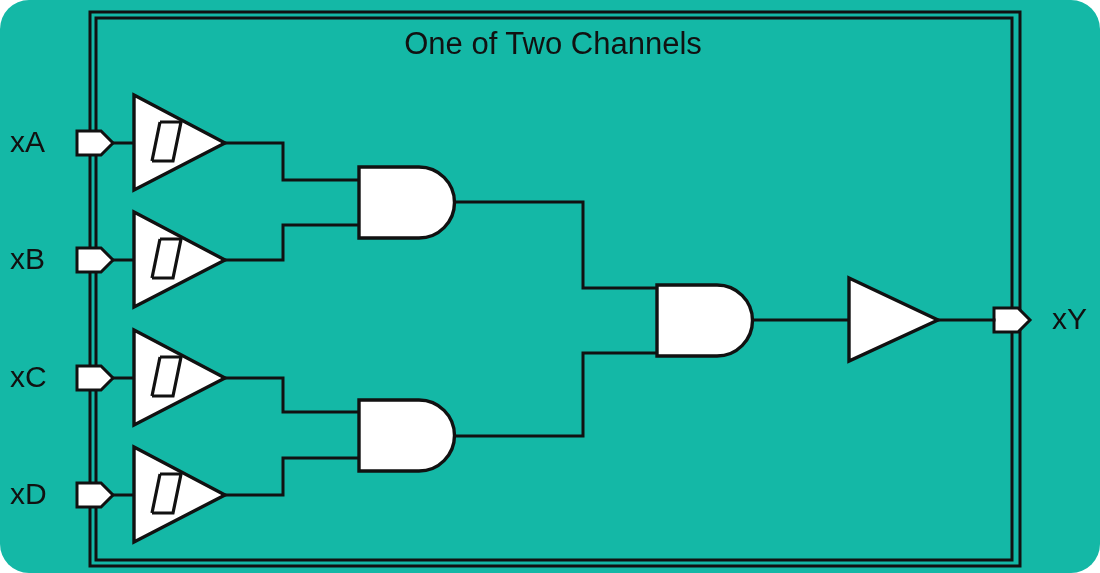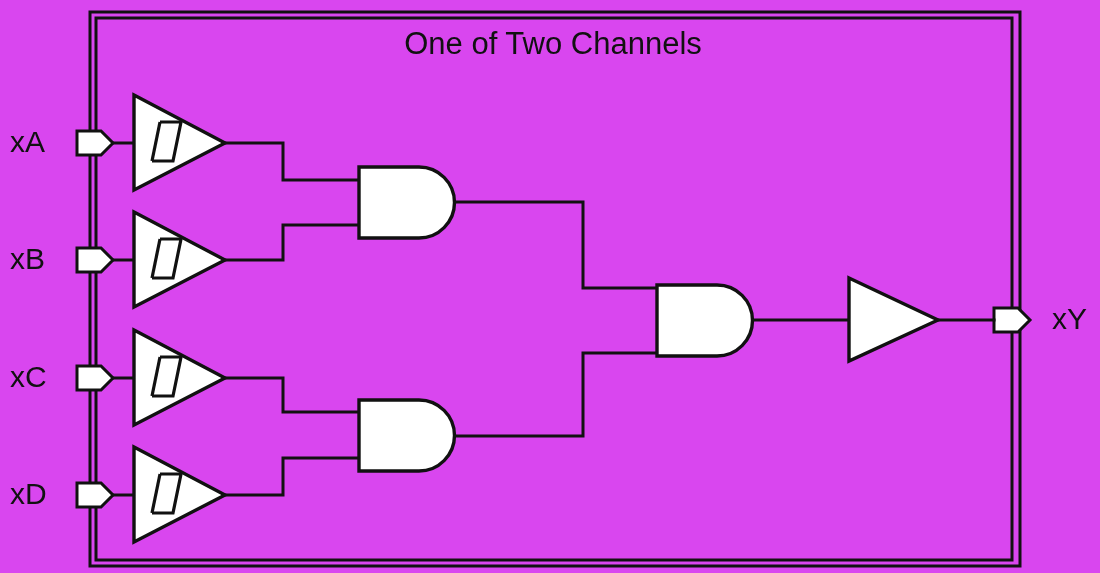--- a/index.html
+++ b/index.html
@@ -7,22 +7,23 @@
     padding: 0;
     background: #ffffff;
   }
   body {
     font-family: "Liberation Sans", sans-serif;
   }
   #stage {
     position: relative;
     width: 1100px;
     height: 573px;
-    background: #d946ef;
+    background: #14b8a6;
     overflow: hidden;
+    border-radius: 29px;
   }
   #diagram {
     position: absolute;
     left: 0;
     top: 0;
     width: 1100px;
     height: 573px;
   }
   .lbl {
     font-family: "Liberation Sans", sans-serif;

